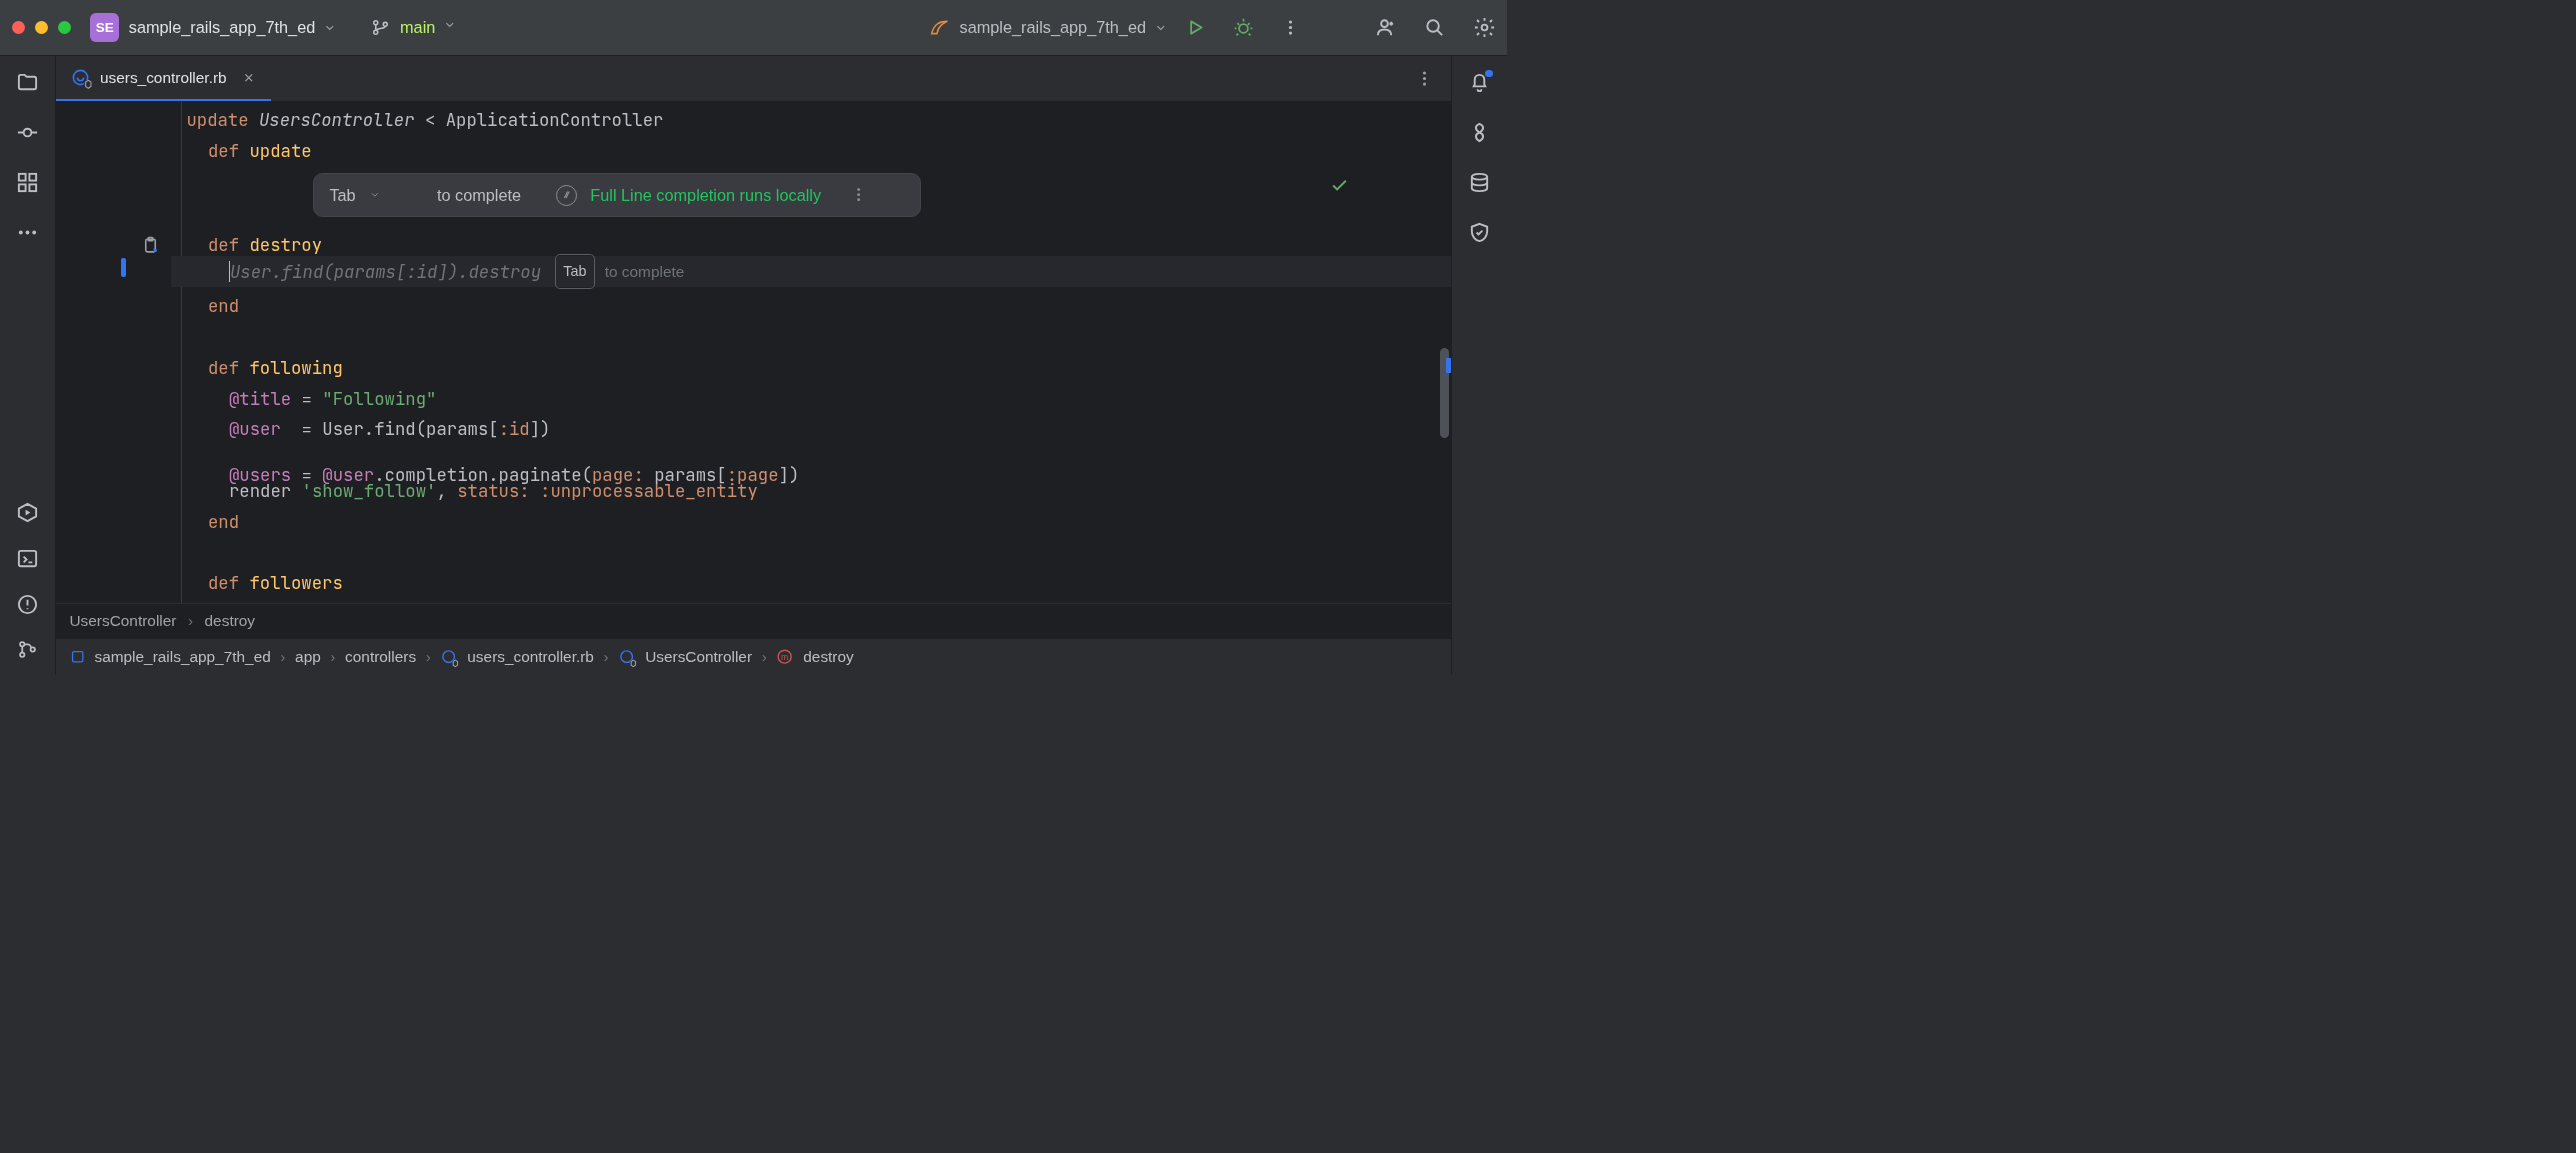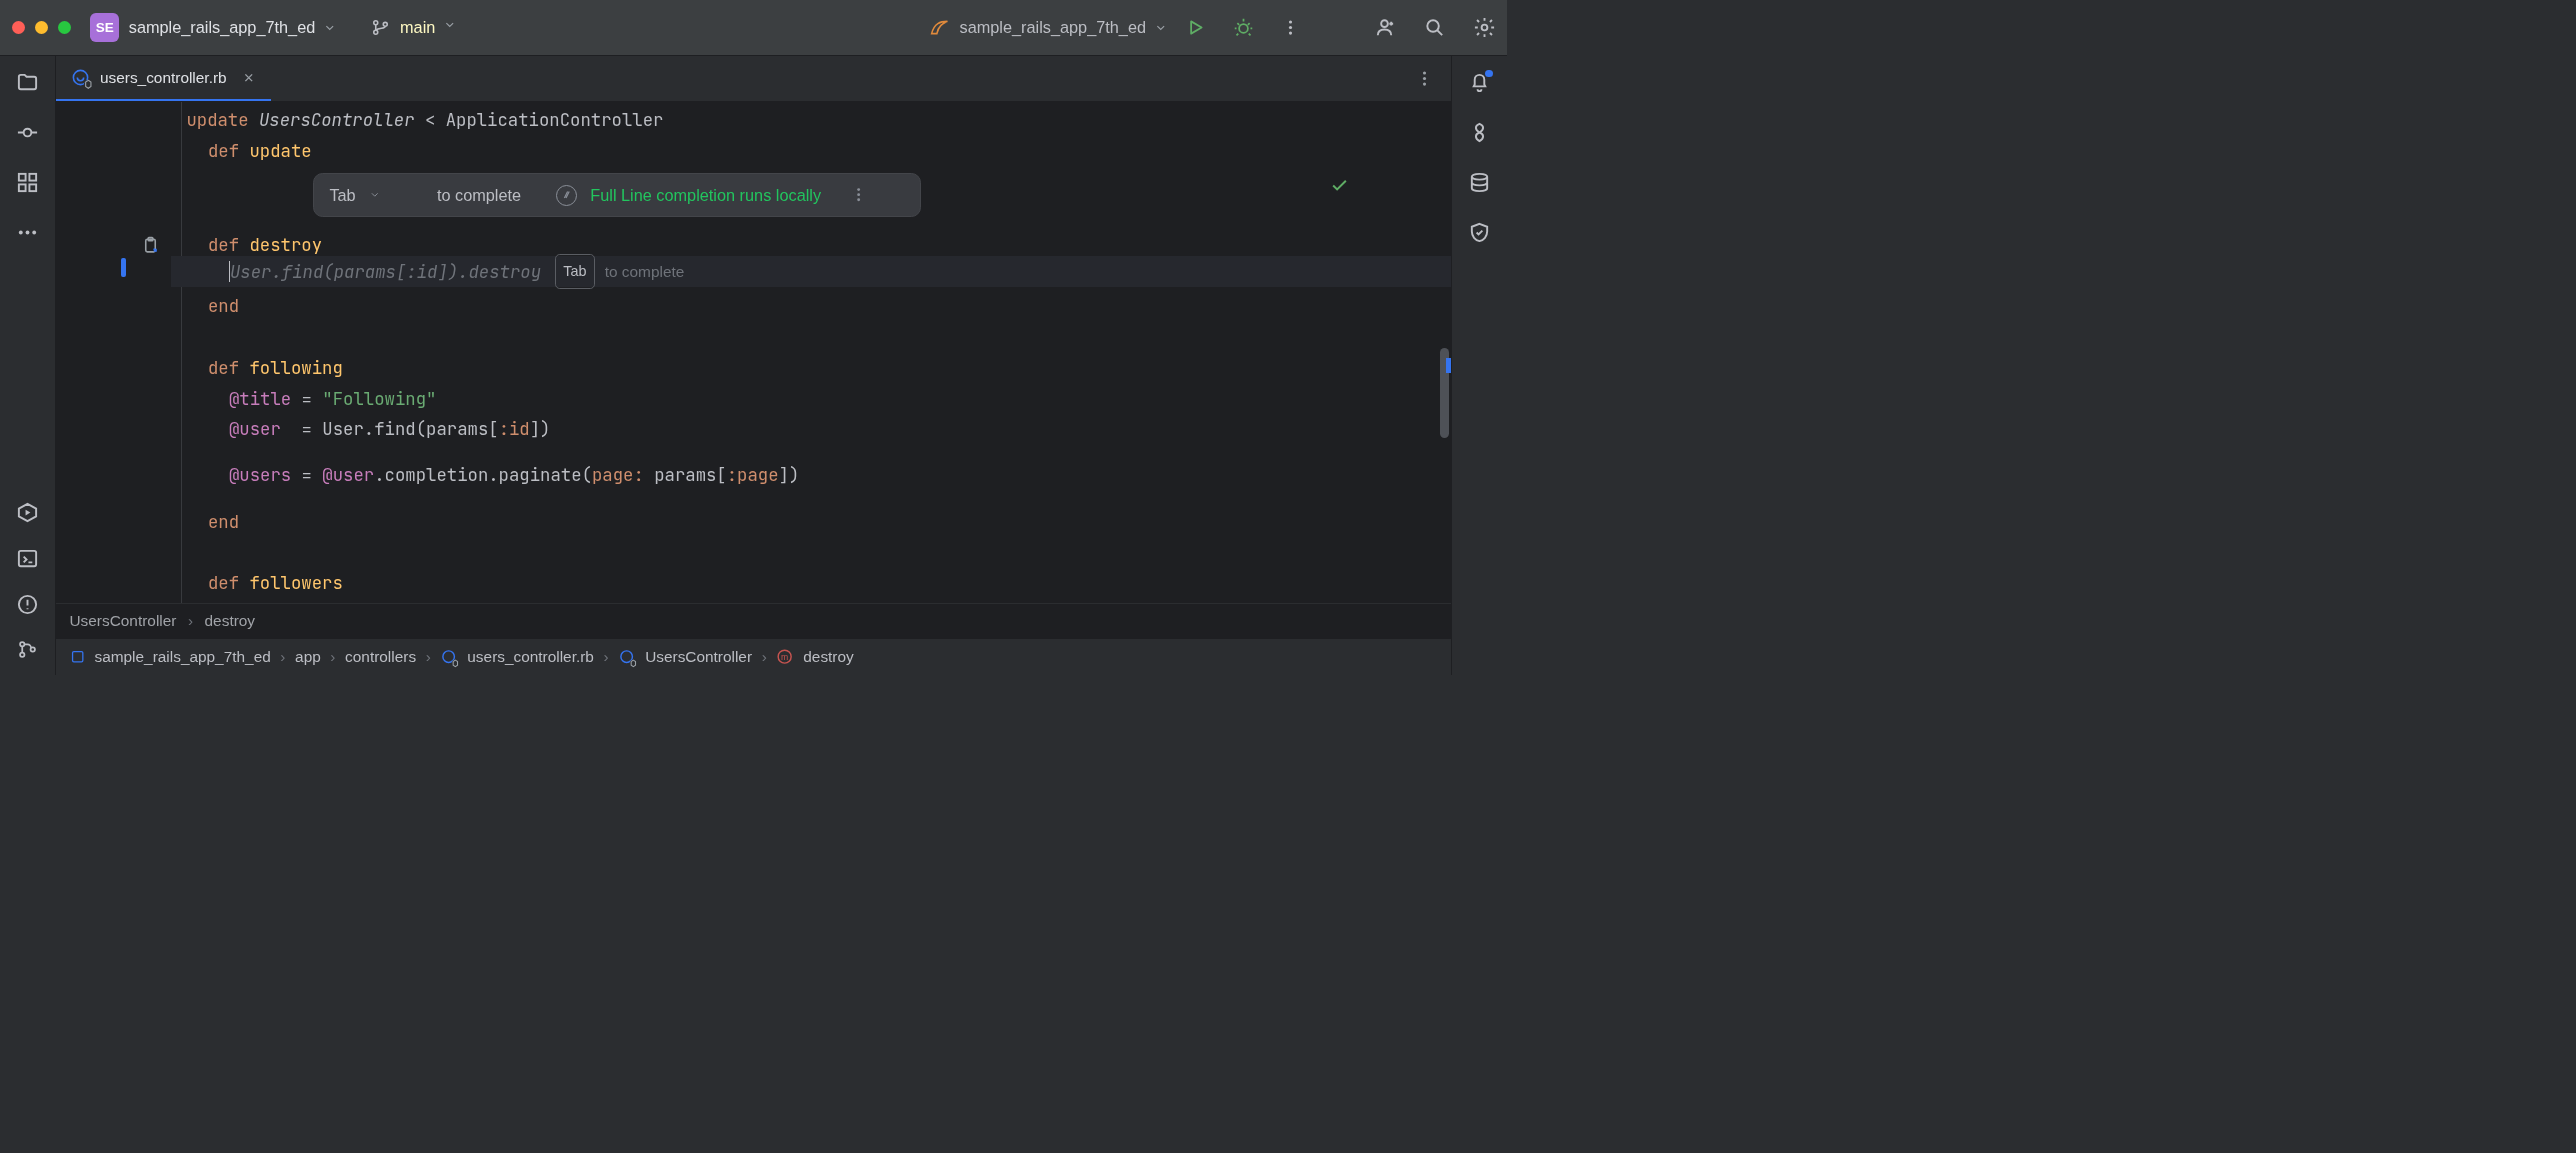--- a/index.html
+++ b/index.html
@@ -27,21 +27,21 @@
 .red { background: #ff5f57; }
 .yellow { background: #febc2e; }
 .green { background: #28c840; }
 .proj-badge {
   width: 29px; height: 29px; background: #a770d9; border-radius: 5.8px;
   color: #fff; font-weight: 700; display: flex; align-items: center;
   justify-content: center; font-size: 13.5px; margin-right: 9.6px;
 }
 .title-text { color: #dfe1e5; font-size: 16.3px; }
 .chev { margin-left: 7.7px; color: #9aa0a6; }
-.branch-section { display: flex; margin-left: 35px; color: #fef9c3; font-size: 16.3px; }
+.branch-section { display: flex; margin-left: 35px; color: #bef264; font-size: 16.3px; }
 .branch-icon { margin-right: 9.6px; }
 .title-spacer { flex: 1; }
 .run-config { display: flex; align-items: center; margin-right: 17.3px; font-size: 16.3px; }
 .rails-icon { margin-right: 9.6px; }
 .title-actions { display: flex; align-items: center; gap: 27px; }
 .icon-btn { color: #bcbec4; display: flex; align-items: center; justify-content: center; cursor: pointer; }
 .main-area { flex: 1; display: flex; min-height: 0; }
 .left-rail {
   width: 56px; background: #2b2d30; border-right: 1px solid #1e1f22;
   display: flex; flex-direction: column; align-items: center;
@@ -374,20 +374,23 @@
         </div>
         <div class="code-line" style="top:281px;padding-left:58px">
           <span class="ivar">@title</span><span class="plain"> = </span><span class="str">"Following"</span>
         </div>
         <div class="code-line" style="top:311px;padding-left:58px">
           <span class="ivar">@user</span><span class="plain">  = </span><span class="const">User</span><span class="plain">.find(params[</span><span class="sym">:id</span><span class="plain">])</span>
         </div>
         <div class="code-line" style="top:357px;padding-left:58px">
           <span class="ivar">@users</span><span class="plain"> = </span><span class="ivar">@user</span><span class="plain">.completion.paginate(</span><span class="sym">page: </span><span class="plain">params[</span><span class="sym">:page</span><span class="plain">])</span>
         </div>
+        <div class="code-line" style="top:373px;padding-left:58px">
+          <span class="plain">render</span><span> </span><span class="str">'show_follow'</span><span class="plain">, </span><span class="sym">status: </span><span class="sym">:unprocessable_entity</span>
+        </div>
         <div class="code-line" style="top:404px;padding-left:37px">
           <span class="kw">end</span>
         </div>
         <div class="code-line" style="top:465px;padding-left:37px">
           <span class="kw">def</span><span> </span><span class="fn">followers</span>
         </div>
 
         <span class="status-check">
           <svg width="19" height="19" viewBox="0 0 24 24">
               <path d="M4 12l5 5L20 6" stroke="#5fad65" stroke-width="2.5" fill="none"></path>

